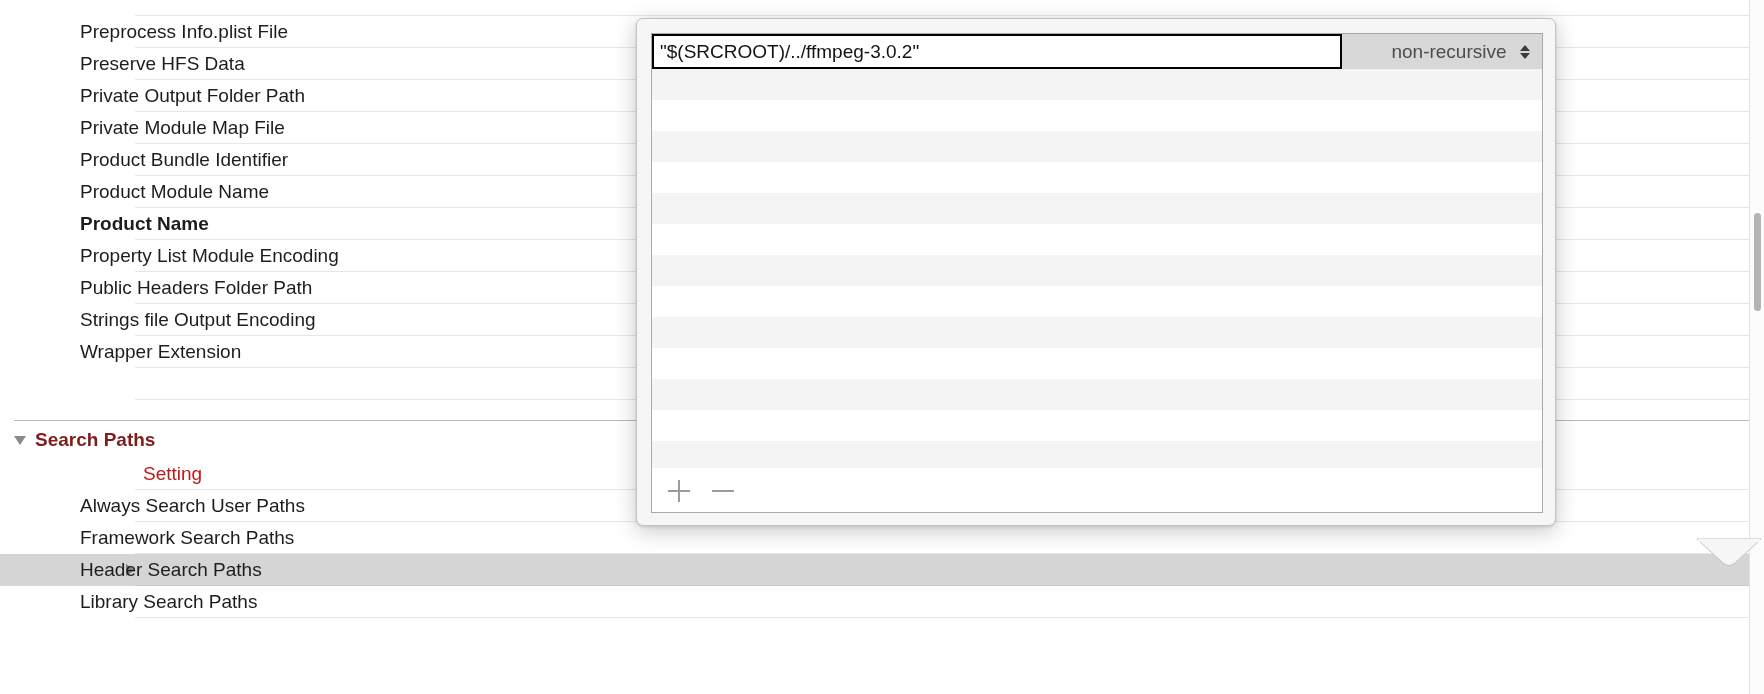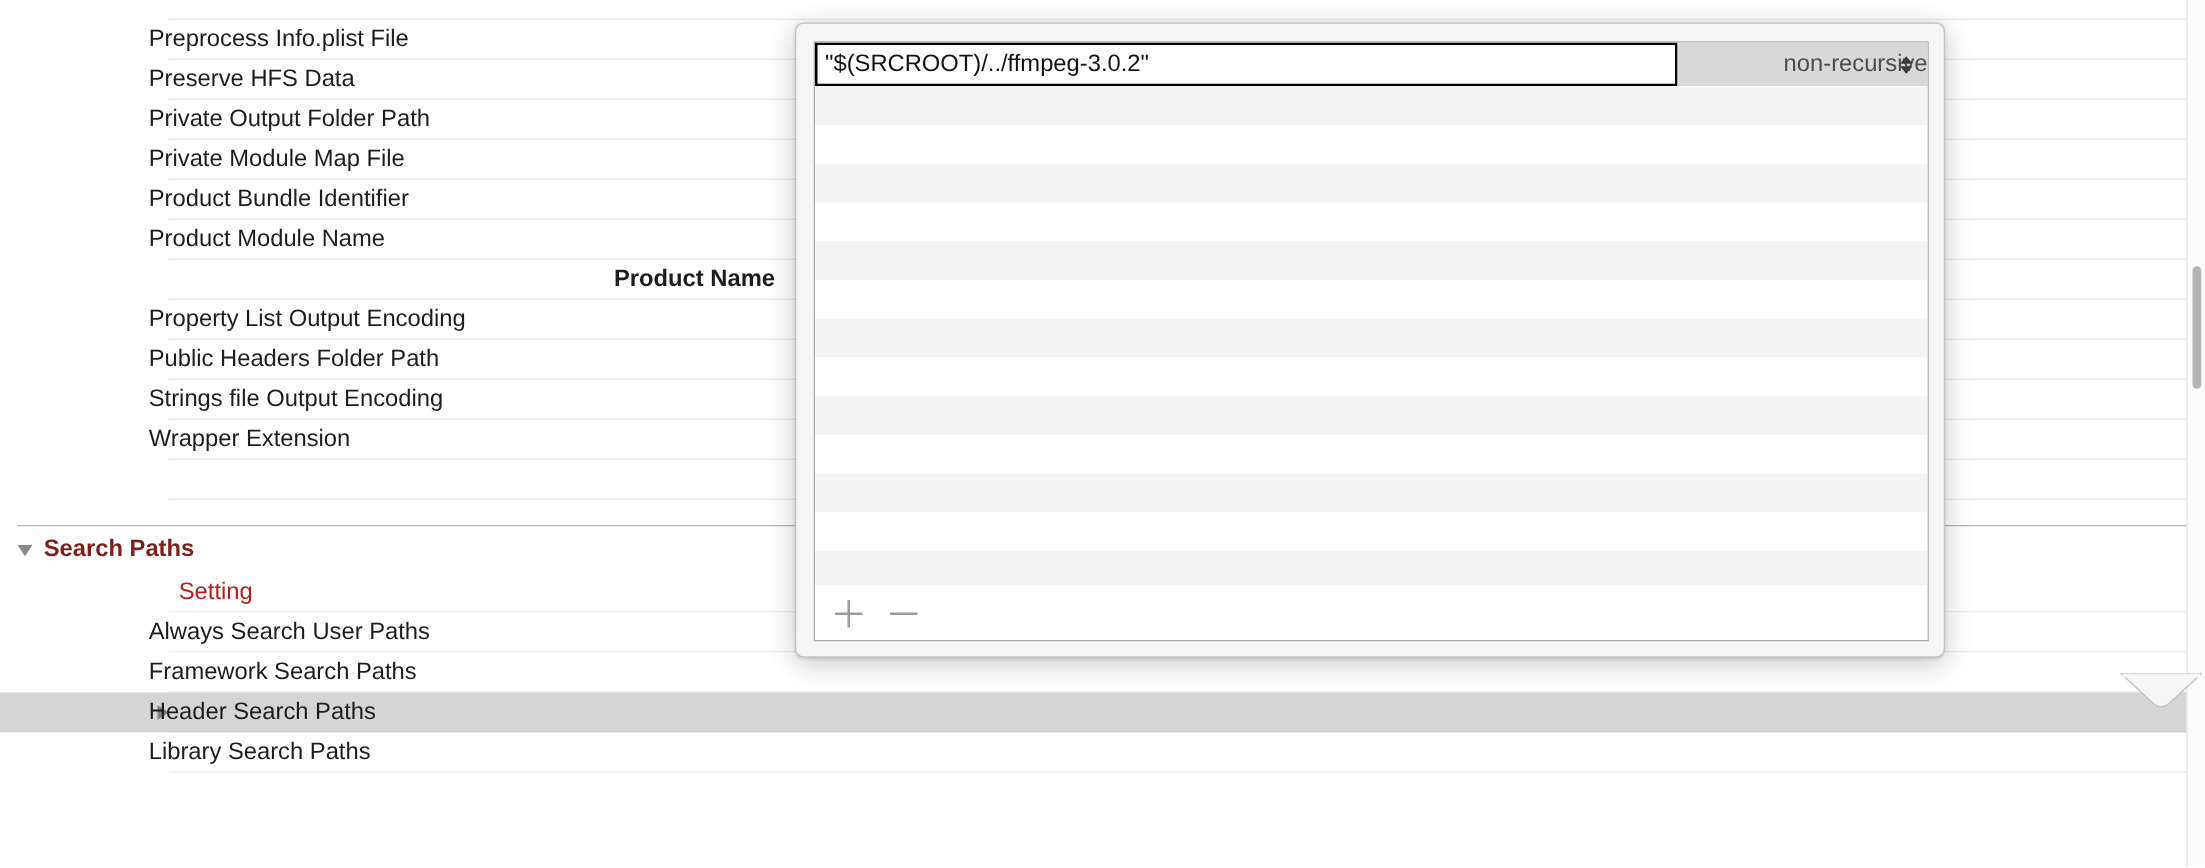--- a/index.html
+++ b/index.html
@@ -39,39 +39,39 @@
     background: #ffffff;
   }
 
   
   .srow .namecell {
     position: absolute;
     left: 0;
     top: 0;
     width: 620px;
     height: 32px;
-    padding-left: 119px;
+    padding-left: 80px;
     font-size: 19px;
     color: #1d1d1f;
     white-space: nowrap;
     overflow: hidden;
   }
 
   
   .srow.ruled::after {
     content: "";
     position: absolute;
     left: 135px;
     right: 0;
     bottom: 0;
     height: 1px;
     background: #e6e6e6;
   }
 
-  .srow.bold .namecell { font-weight: bold; text-align: right; }
+  .srow.bold .namecell { font-weight: bold; }
 
   .srow.selected { background: #d5d5d5; }
   .srow.selected::after { background: #c8c8c8; }
 
   .srow .disclosure {
     position: absolute;
     left: 122px;
     top: 0;
     width: 16px;
     height: 32px;
@@ -231,21 +231,21 @@
     white-space: nowrap;
     overflow: hidden;
   }
   .recursive-select {
     position: relative;
     flex: 0 0 200px;
     height: 35px;
     background: #d8d8d8;
     display: flex;
     align-items: center;
-    justify-content: flex-end;
+    justify-content: center;
     padding-left: 14px;
     font-size: 19px;
     color: #4d4d4d;
   }
   .stepper {
     position: absolute;
     right: 12px;
     top: 50%;
     transform: translateY(-50%);
     display: flex;
@@ -349,21 +349,21 @@
       <div class="srow ruled">
         <div class="namecell">Product Bundle Identifier</div>
       </div>
       <div class="srow ruled">
         <div class="namecell">Product Module Name</div>
       </div>
       <div class="srow ruled bold">
         <div class="namecell">Product Name</div>
       </div>
       <div class="srow ruled">
-        <div class="namecell">Property List Output Encoding</div>
+        <div class="namecell">Property List Module Encoding</div>
       </div>
       <div class="srow ruled">
         <div class="namecell">Public Headers Folder Path</div>
       </div>
       <div class="srow ruled">
         <div class="namecell">Strings file Output Encoding</div>
       </div>
       <div class="srow ruled">
         <div class="namecell">Wrapper Extension</div>
       </div>

